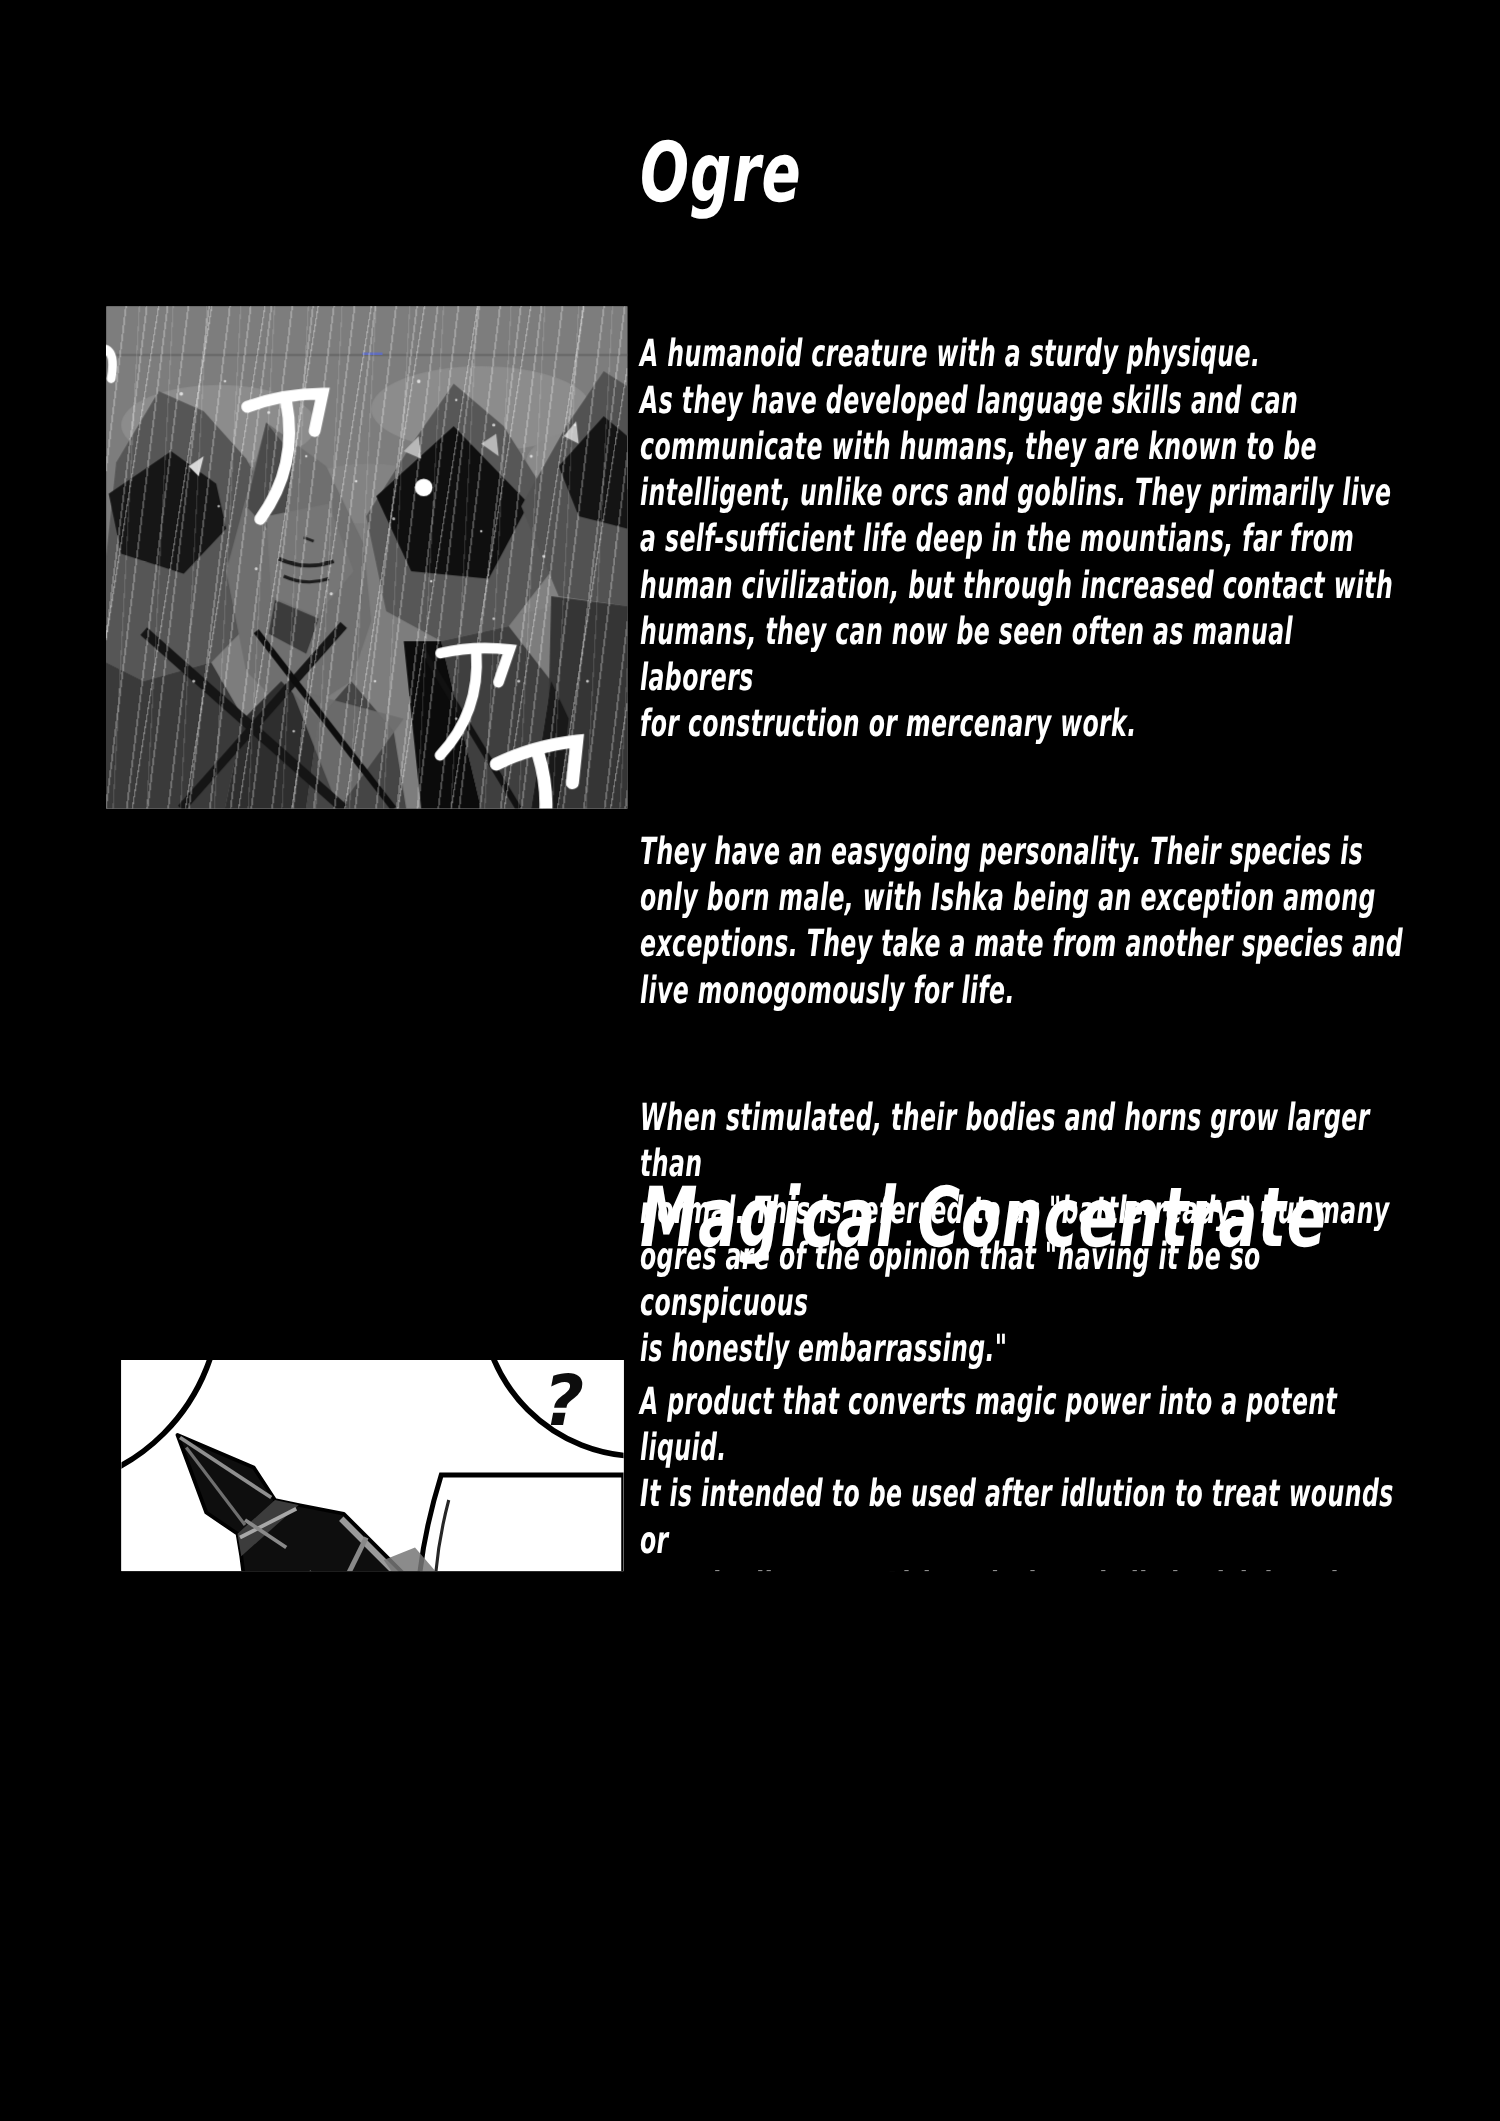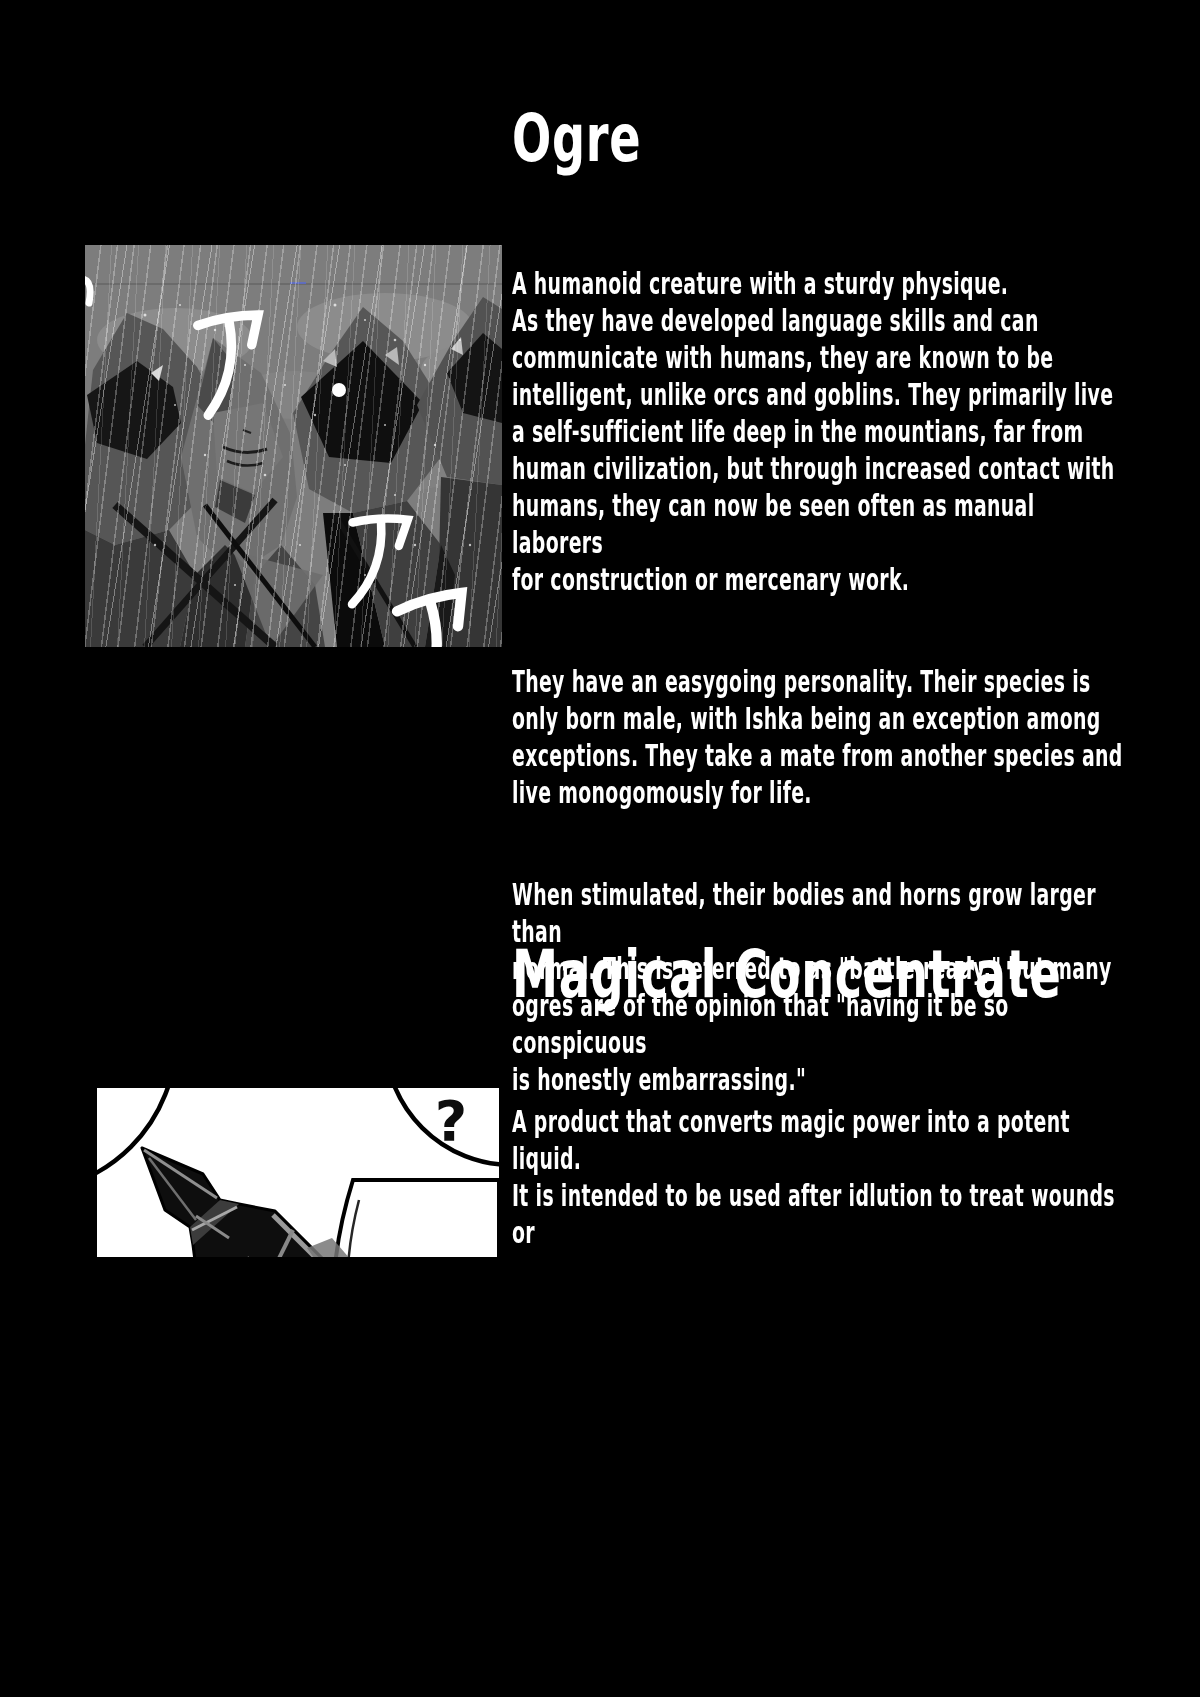--- a/index.html
+++ b/index.html
@@ -1,18 +1,18 @@
 <!DOCTYPE html>
 <html><head>
 <meta charset="utf-8">
 <style>
   html,body{margin:0;padding:0;background:#000;}
   #page{
     position:relative;width:1200px;height:1257px;background:#000;
-    overflow:hidden;font-family:"DejaVu Sans",sans-serif;
+    overflow:hidden;font-family:"DejaVu Sans",sans-serif;font-style:italic;
   }
   .title{
     position:absolute;left:512px;color:#fff;font-weight:bold;font-size:66px;
     letter-spacing:1px;transform:scaleX(0.70);transform-origin:0 0;white-space:nowrap;
   }
   #ogre-title{top:100px;}
   #mc-title{top:936px;}
   .col{
     position:absolute;left:512px;color:#fff;font-weight:bold;font-size:30px;
     line-height:37px;white-space:pre-line;transform:scaleX(0.63);transform-origin:0 0;

